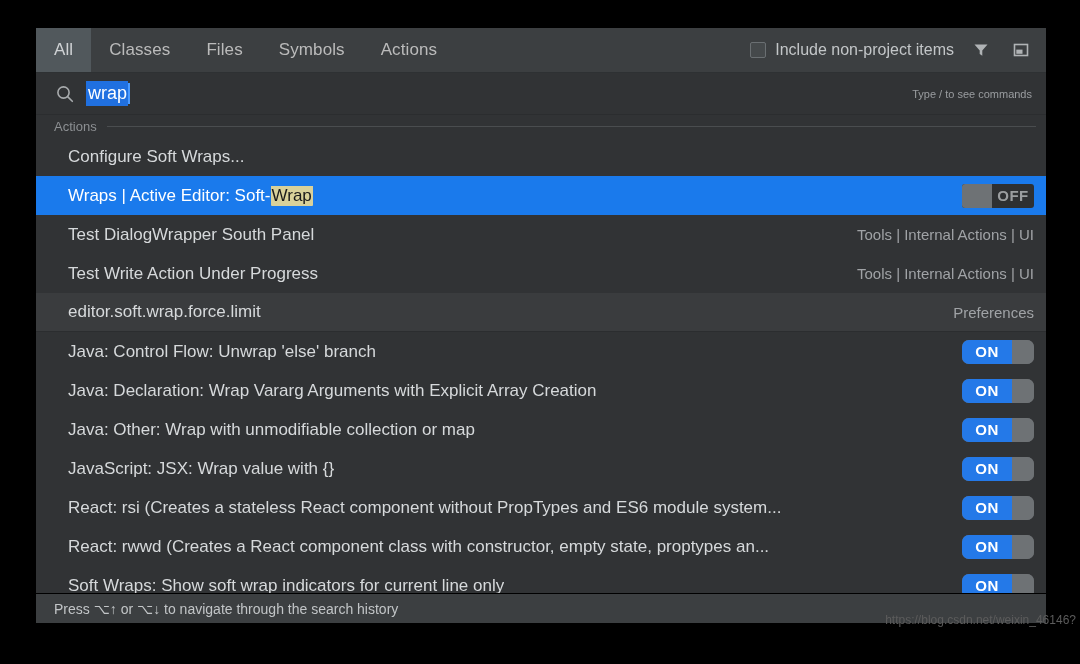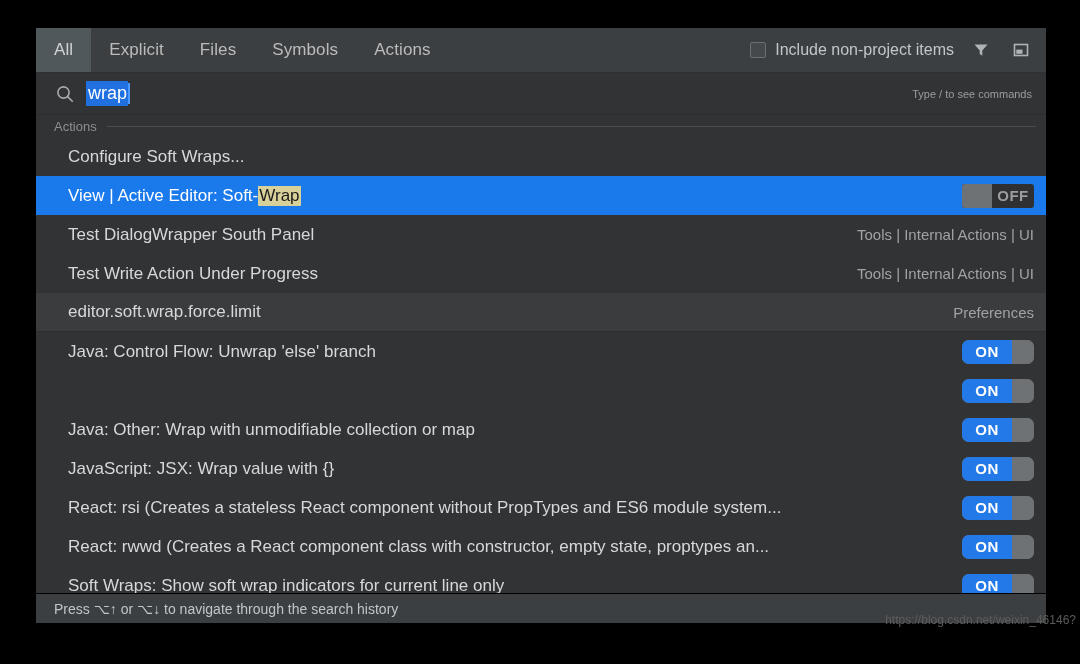--- a/index.html
+++ b/index.html
@@ -274,21 +274,21 @@
 <div id="screen">
 
   <div id="popup">
 
     <div class="tabbar">
       <div class="tabs" id="tabs">
           <div class="tab active">
             <span>All</span>
           </div>
           <div class="tab">
-            <span>Explicit</span>
+            <span>Classes</span>
           </div>
           <div class="tab">
             <span>Files</span>
           </div>
           <div class="tab">
             <span>Symbols</span>
           </div>
           <div class="tab">
             <span>Actions</span>
           </div>
@@ -335,21 +335,21 @@
       <div class="group-header">
         <span class="g-label">Actions</span>
         <span class="g-line"></span>
       </div>
       <div id="rows">
           <div class="row">
             <div class="row-title"><span>Configure Soft Wraps...</span></div>
             <div class="row-right"></div>
           </div>
           <div class="row selected">
-            <div class="row-title"><span>View | Active Editor: Soft-</span><span class="hl">Wrap</span></div>
+            <div class="row-title"><span>Wraps | Active Editor: Soft-</span><span class="hl">Wrap</span></div>
             <div class="row-right">
               <div class="toggle off">
                 <div class="t-knob"></div>
                 <div class="t-fill">OFF</div>
               </div>
             </div>
           </div>
           <div class="row">
             <div class="row-title"><span>Test DialogWrapper South Panel</span></div>
             <div class="row-right">
@@ -371,20 +371,21 @@
           <div class="row">
             <div class="row-title"><span>Java: Control Flow: Unwrap 'else' branch</span></div>
             <div class="row-right">
               <div class="toggle on">
                 <div class="t-fill">ON</div>
                 <div class="t-knob"></div>
               </div>
             </div>
           </div>
           <div class="row">
+            <div class="row-title"><span>Java: Declaration: Wrap Vararg Arguments with Explicit Array Creation</span></div>
             <div class="row-right">
               <div class="toggle on">
                 <div class="t-fill">ON</div>
                 <div class="t-knob"></div>
               </div>
             </div>
           </div>
           <div class="row">
             <div class="row-title"><span>Java: Other: Wrap with unmodifiable collection or map</span></div>
             <div class="row-right">

